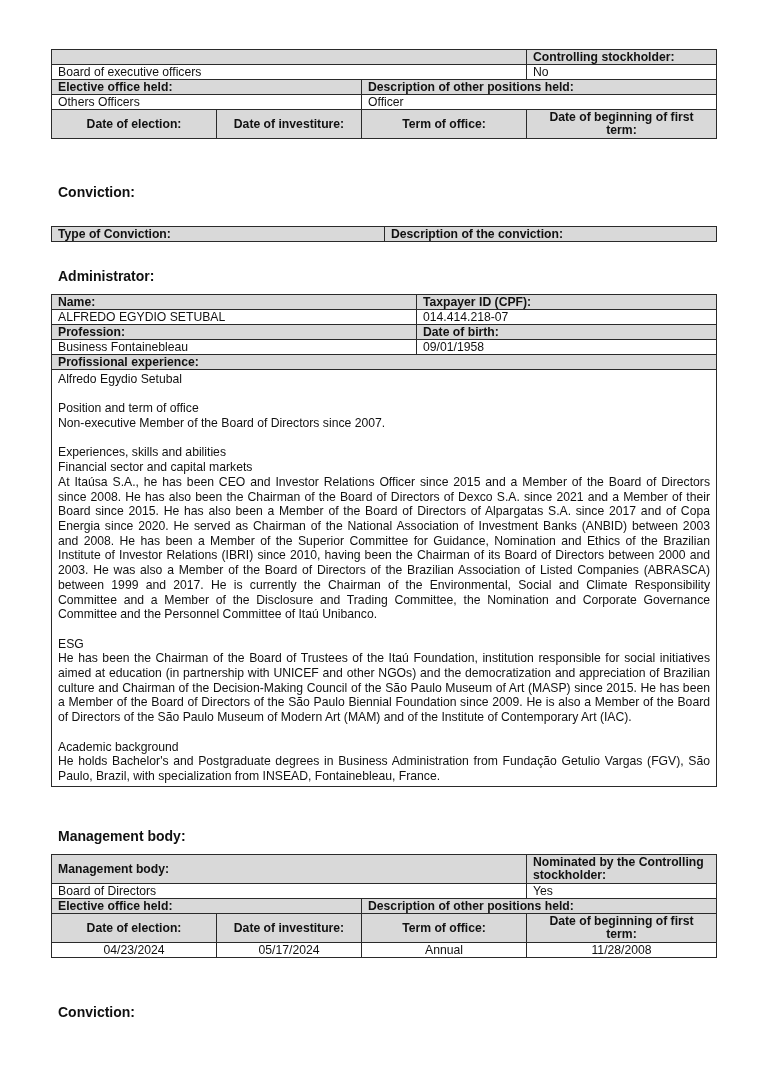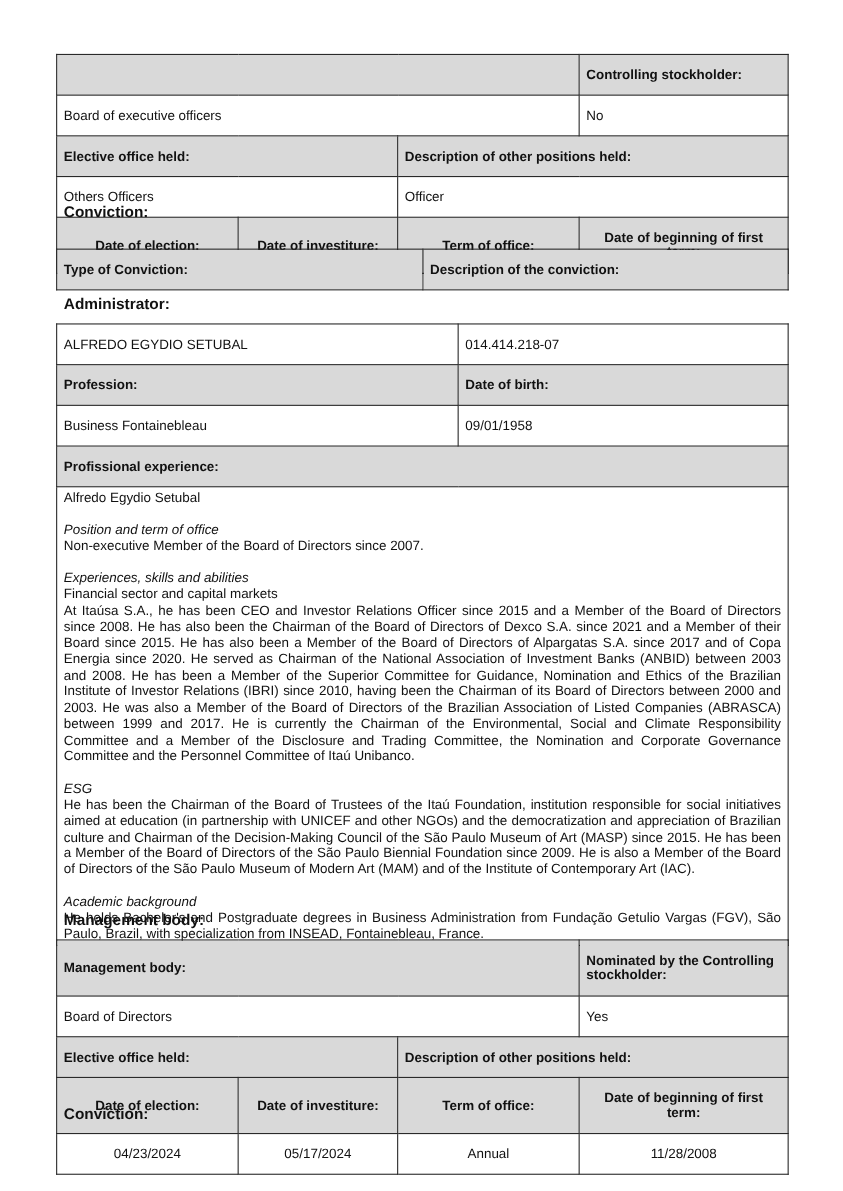--- a/index.html
+++ b/index.html
@@ -5,38 +5,38 @@
   html, body { margin: 0; padding: 0; background: #ffffff; }
   body {
     width: 766px; height: 1083px; position: relative; overflow: hidden;
     font-family: "Liberation Sans", sans-serif; color: #111; font-size: 12.2px;
   }
   .tbl {
     position: absolute; left: 51px; width: 665px;
     border-collapse: collapse; table-layout: fixed;
   }
   .tbl td {
-    border: 1px solid #2a2a2a; padding: 11px 6px; line-height: 14px;
+    border: 1px solid #2a2a2a; padding: 0 6px; line-height: 14px;
     vertical-align: middle; overflow: hidden; white-space: nowrap;
   }
   .tbl td.h { background: #d9d9d9; font-weight: bold; }
   .tbl td.c { text-align: center; }
   .tbl td.wrap { white-space: normal; margin-top: 28px; }
   .tbl tr.r15 td { height: 14px; }
   .tbl tr.r29 td { height: 28px; line-height: 13px; }
   .tbl { border: 1.5px solid #222; }
   .section-title {
     position: absolute; left: 58px; font-weight: bold; font-size: 14px;
   }
   .prose {
     white-space: normal !important; text-align: justify; padding: 2px 6px 2px 6px !important;
     line-height: 14.7px !important; vertical-align: top !important;
   }
   .prose p { margin: 0; }
-  .prose p.gap { margin-top: 14.7px; font-style: italic; }
+  .prose p.gap { margin-top: 14.7px; }
   .prose p.left { text-align: left; }
 </style>
 </head>
 <body>
 
 <table class="tbl" style="top:49px;">
   <colgroup>
     <col style="width:165px">
       <col style="width:145px">
       <col style="width:165px">
@@ -82,20 +82,24 @@
 </tbody>
   </table>
 
 <div class="section-title" style="top:268px;">Administrator:</div>
 <table class="tbl" style="top:294px;">
   <colgroup>
       <col style="width:365px">
       <col style="width:300px">
     </colgroup>
   <tbody>
+      <tr class="r15">
+    <td class="h">Name:</td>
+    <td class="h">Taxpayer ID (CPF):</td>
+  </tr>
   <tr class="r15">
     <td>ALFREDO EGYDIO SETUBAL</td>
     <td>014.414.218-07</td>
   </tr>
   <tr class="r15">
     <td class="h">Profession:</td>
     <td class="h">Date of birth:</td>
   </tr>
   <tr class="r15">
     <td>Business Fontainebleau</td>

